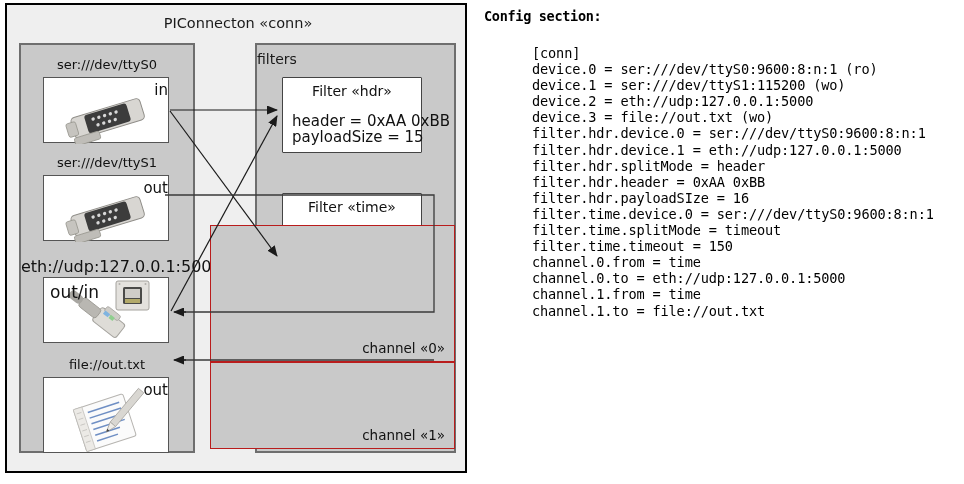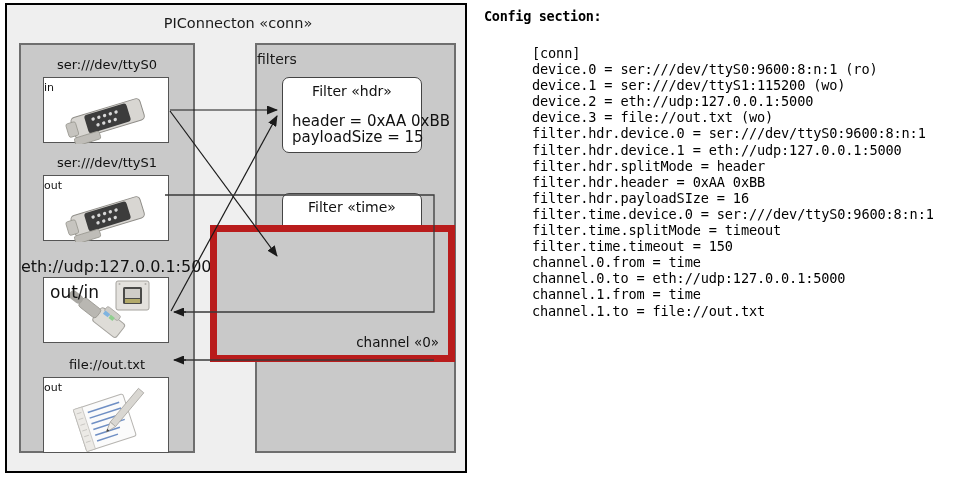--- a/index.html
+++ b/index.html
@@ -35,42 +35,42 @@
 
   .dev-label{
     position:absolute;width:100%;text-align:center;
     font-size:13px;color:#111;
   }
   .dev-box{
     position:absolute;background:#fff;border:1px solid #555;
     box-sizing:border-box;
   }
   .dev-box .io{
-    position:absolute;left:0;top:3px;width:100%;text-align:left;
-    font-size:11px;color:#111;z-index:3;
+    position:absolute;left:0;top:3px;width:100%;text-align:right;
+    font-size:15px;color:#111;z-index:3;
   }
   .dev-box.eth .io{
     left:6px;top:4px;width:auto;text-align:center;font-size:17px;
   }
 
   
   .filter-box{
     position:absolute;background:#fff;border:1px solid #444;
-    box-sizing:border-box;border-radius:7px;
+    box-sizing:border-box;border-radius:1px;
   }
   .filter-title{
     position:absolute;left:0;top:5px;width:100%;text-align:center;
     font-size:14px;color:#111;
   }
   .filter-attr{
     position:absolute;left:9px;font-size:15px;color:#111;white-space:nowrap;
   }
 
   .channel-box{
-    position:absolute;background:#c9c9c9;border:7px solid #b91c1c;
+    position:absolute;background:#c9c9c9;border:1px solid #b91c1c;
     box-sizing:border-box;
   }
   .channel-label{
     position:absolute;right:9px;bottom:5px;font-size:13.5px;color:#111;
   }
 
   svg.wires{position:absolute;left:0;top:0;width:478px;height:484px;overflow:visible;pointer-events:none;}
 
   
   #config{position:absolute;left:478px;top:0;width:486px;height:484px;}
@@ -212,20 +212,23 @@
 
     <div class="filter-box" style="left:25px;top:148px;width:140px;height:74px;">
       <div class="filter-title">Filter «time»</div>
       <div class="filter-attr" style="top:38px;">timeout = 150 ms</div>
     </div>
 
     <div class="channel-box" style="left:-47px;top:180px;width:245px;height:137px;">
       <span class="channel-label">channel «0»</span>
     </div>
 
+    <div class="channel-box" style="left:-47px;top:317px;width:245px;height:87px;">
+      <span class="channel-label">channel «1»</span>
+    </div>
   </div>
 
   <svg class="wires">
     <defs>
       <marker id="ah" markerWidth="11" markerHeight="9" refX="10" refY="4.5" orient="auto" markerUnits="userSpaceOnUse">
         <path d="M0,0 L11,4.5 L0,9 z" fill="#1a1a1a"></path>
       </marker>
     </defs>
     <g stroke="#1a1a1a" stroke-width="1.2" fill="none" marker-end="url(#ah)">
 

